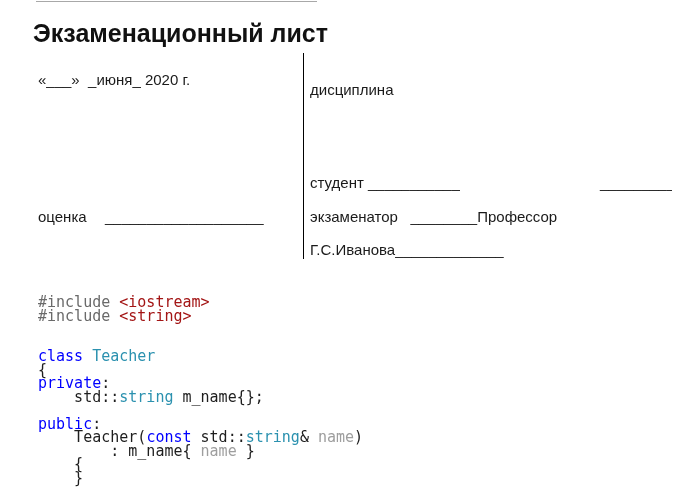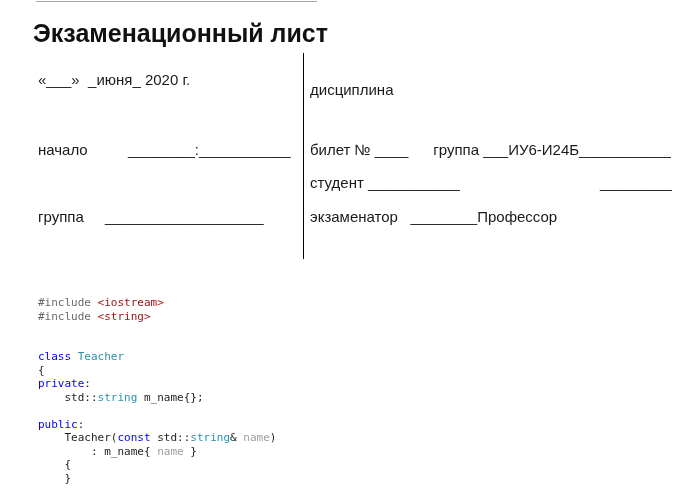--- a/index.html
+++ b/index.html
@@ -30,45 +30,44 @@
     font-size:15px;line-height:18px;
     white-space:pre;color:#1a1a1a;margin-top:13px;
   }
   .lcol{left:38px;}
   .rcol{left:310px;width:366px;}
   .lbl{display:inline-block;width:90px;}
   .extra-right{position:absolute;right:1px;top:0;}
   .code{
     position:absolute;left:38px;top:296px;
     font-family:"DejaVu Sans Mono","Liberation Mono",monospace;
-    font-size:11px;line-height:13.5px;
+    font-size:15px;line-height:13.5px;
     white-space:pre;
   }
   .code-line{height:13.5px;}
 </style>
 </head>
 <body>
 
 <div id="page">
 
   <div class="top-crop-line"></div>
 
   <h1 class="title">Экзаменационный лист</h1>
 
   <div class="divider"></div>
 
   <div class="row lcol" style="top:58px">«___»  _июня_ 2020 г.</div>
 
-  <div class="row lcol" style="top:128px"><span class="lbl">начало</span><span>________:___________</span></div>
 
 
-  <div class="row lcol" style="top:195px"><span class="lbl" style="width:67px">группа</span><span>___________________</span></div>
+  <div class="row lcol" style="top:195px"><span class="lbl" style="width:67px">оценка</span><span>___________________</span></div>
 
   <div class="row rcol" style="top:68px">дисциплина</div>
-  <div class="row rcol" style="top:128px">билет № ____      группа ___ИУ6-И24Б___________</div>
 
   <div class="row rcol" style="top:195px">экзаменатор   ________Профессор</div>
 
   <div class="row rcol" style="top:161px"><span>студент ___________</span><span class="extra-right">_________</span></div>
+  <div class="row rcol" style="top:228px">Г.С.Иванова_____________</div>
 
   <div class="code"><div class="code-line"><span style="color: rgb(106, 106, 106);">#include </span><span style="color: rgb(163, 21, 21);">&lt;iostream&gt;</span></div><div class="code-line"><span style="color: rgb(106, 106, 106);">#include </span><span style="color: rgb(163, 21, 21);">&lt;string&gt;</span></div><div class="code-line">&nbsp;</div><div class="code-line">&nbsp;</div><div class="code-line"><span style="color: rgb(0, 0, 255);">class</span><span style="color: rgb(30, 30, 30);"> </span><span style="color: rgb(43, 145, 175);">Teacher</span></div><div class="code-line"><span style="color: rgb(30, 30, 30);">{</span></div><div class="code-line"><span style="color: rgb(0, 0, 255);">private</span><span style="color: rgb(30, 30, 30);">:</span></div><div class="code-line"><span style="color: rgb(30, 30, 30);">    std::</span><span style="color: rgb(43, 145, 175);">string</span><span style="color: rgb(30, 30, 30);"> m_name{};</span></div><div class="code-line">&nbsp;</div><div class="code-line"><span style="color: rgb(0, 0, 255);">public</span><span style="color: rgb(30, 30, 30);">:</span></div><div class="code-line"><span style="color: rgb(30, 30, 30);">    Teacher(</span><span style="color: rgb(0, 0, 255);">const</span><span style="color: rgb(30, 30, 30);"> std::</span><span style="color: rgb(43, 145, 175);">string</span><span style="color: rgb(30, 30, 30);">&amp; </span><span style="color: rgb(158, 158, 158);">name</span><span style="color: rgb(30, 30, 30);">)</span></div><div class="code-line"><span style="color: rgb(30, 30, 30);">        : m_name{ </span><span style="color: rgb(158, 158, 158);">name</span><span style="color: rgb(30, 30, 30);"> }</span></div><div class="code-line"><span style="color: rgb(30, 30, 30);">    {</span></div><div class="code-line"><span style="color: rgb(30, 30, 30);">    }</span></div></div>
 
 </div>
 
 </body></html>

